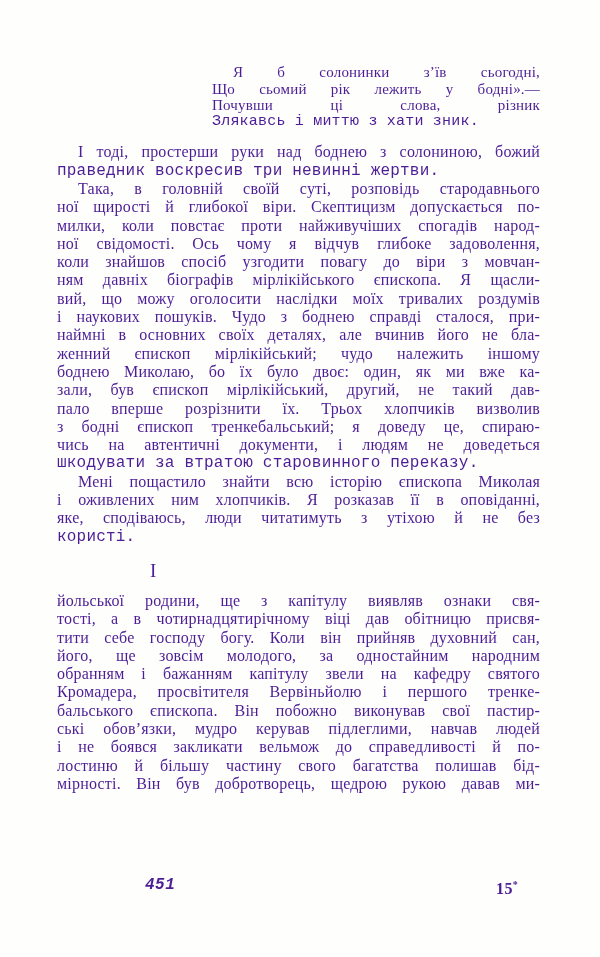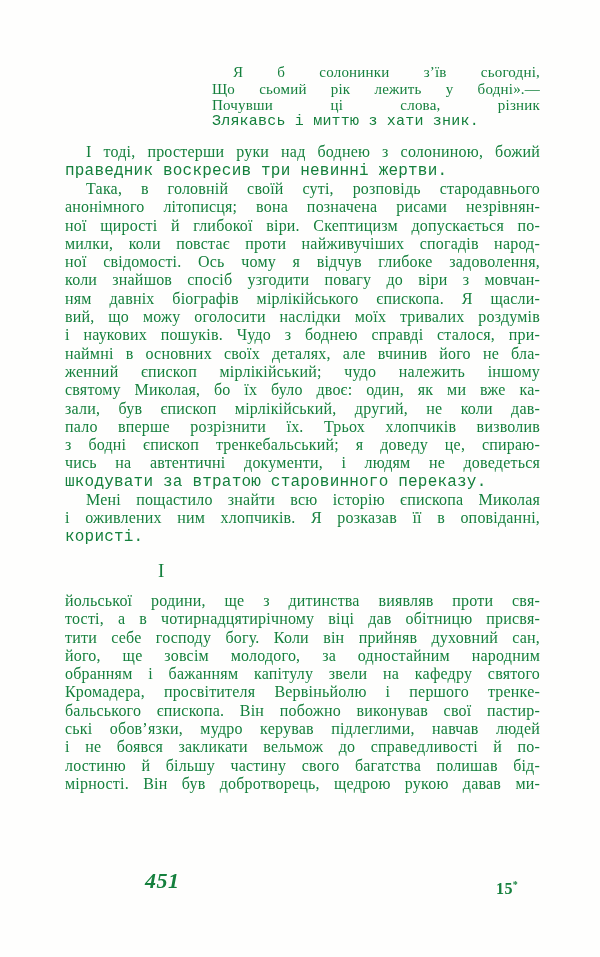--- a/index.html
+++ b/index.html
@@ -2,21 +2,21 @@
 <html><head>
 <meta charset="utf-8">
 <style>
   html, body { margin: 0; padding: 0; background: #e8e8e8; }
   .page {
     position: relative;
     width: 600px;
     height: 957px;
     margin: 0 auto;
     background: #fefefd;
-    color: #15803d;
+    color: #4c1d95;
     font-family: "Liberation Serif", "DejaVu Serif", serif;
     overflow: hidden;
     box-sizing: border-box;
     padding-left: 14px;
   }
   .content {
     position: absolute;
     left: 57px;
     top: 0;
     width: 483px;
@@ -30,21 +30,20 @@
     letter-spacing: 0.2px;
     white-space: nowrap;
   }
   .verse .line { text-align: left; }
   
   .body-text {
     margin-top: 13px;
     font-size: 16px;
     line-height: 18.3px;
     letter-spacing: 0.2px;
-    margin-left: 8px;
   }
   .para .line {
     text-align: justify;
     text-align-last: justify;
   }
   .para .line.line-last {
     text-align-last: left;
     font-family: Liberation Mono, monospace;
   }
   .para .line.line-first { text-indent: 21px; }
@@ -60,25 +59,26 @@
   .footer {
     position: absolute;
     left: 57px;
     top: 868px;
     width: 483px;
     height: 22px;
   }
   .page-number {
     position: absolute;
     left: 88px;
-    top: 0;
-    font-size: 22px;
+    top: 8px;
+    font-size: 16px;
     font-weight: bold;
     font-style: italic;
     letter-spacing: 0.5px;
+    font-family: Liberation Mono, monospace;
   }
   .signature-mark {
     position: absolute;
     right: 22px;
     top: 0;
     font-size: 16px;
     font-weight: bold;
     letter-spacing: 0.3px;
     margin-top: 12px;
   }
@@ -101,47 +101,47 @@
         <div class="line line-last">Злякавсь і миттю з хати зник.</div>
       </div>
 
     <div class="body-text">
       <div class="para">
           <div class="line line-first">І тоді, простерши руки над боднею з солониною, божий</div>
           <div class="line line-last">праведник воскресив три невинні жертви.</div>
         </div>
       <div class="para">
           <div class="line line-first">Така, в головній своїй суті, розповідь стародавнього</div>
-          <div class="line">анонімного літописця; вона позначена рисами незрівнян-</div>
           <div class="line">ної щирості й глибокої віри. Скептицизм допускається по-</div>
           <div class="line">милки, коли повстає проти найживучіших спогадів народ-</div>
           <div class="line">ної свідомості. Ось чому я відчув глибоке задоволення,</div>
           <div class="line">коли знайшов спосіб узгодити повагу до віри з мовчан-</div>
           <div class="line">ням давніх біографів мірлікійського єпископа. Я щасли-</div>
           <div class="line">вий, що можу оголосити наслідки моїх тривалих роздумів</div>
           <div class="line">і наукових пошуків. Чудо з боднею справді сталося, при-</div>
           <div class="line">наймні в основних своїх деталях, але вчинив його не бла-</div>
           <div class="line">женний єпископ мірлікійський; чудо належить іншому</div>
-          <div class="line">святому Миколая, бо їх було двоє: один, як ми вже ка-</div>
-          <div class="line">зали, був єпископ мірлікійський, другий, не коли дав-</div>
+          <div class="line">боднею Миколаю, бо їх було двоє: один, як ми вже ка-</div>
+          <div class="line">зали, був єпископ мірлікійський, другий, не такий дав-</div>
           <div class="line">пало вперше розрізнити їх. Трьох хлопчиків визволив</div>
           <div class="line">з бодні єпископ тренкебальський; я доведу це, спираю-</div>
           <div class="line">чись на автентичні документи, і людям не доведеться</div>
           <div class="line line-last">шкодувати за втратою старовинного переказу.</div>
         </div>
       <div class="para">
           <div class="line line-first">Мені пощастило знайти всю історію єпископа Миколая</div>
           <div class="line">і оживлених ним хлопчиків. Я розказав її в оповіданні,</div>
+          <div class="line">яке, сподіваюсь, люди читатимуть з утіхою й не без</div>
           <div class="line line-last">користі.</div>
         </div>
 
       <div class="section-heading">I</div>
 
       <div class="para para-chapter">
-          <div class="line">йольської родини, ще з дитинства виявляв проти свя-</div>
+          <div class="line">йольської родини, ще з капітулу виявляв ознаки свя-</div>
           <div class="line">тості, а в чотирнадцятирічному віці дав обітницю присвя-</div>
           <div class="line">тити себе господу богу. Коли він прийняв духовний сан,</div>
           <div class="line">його, ще зовсім молодого, за одностайним народним</div>
           <div class="line">обранням і бажанням капітулу звели на кафедру святого</div>
           <div class="line">Кромадера, просвітителя Вервіньйолю і першого тренке-</div>
           <div class="line">бальського єпископа. Він побожно виконував свої пастир-</div>
           <div class="line">ські обов’язки, мудро керував підлеглими, навчав людей</div>
           <div class="line">і не боявся закликати вельмож до справедливості й по-</div>
           <div class="line">лостиню й більшу частину свого багатства полишав бід-</div>
           <div class="line">мірності. Він був добротворець, щедрою рукою давав ми-</div>

